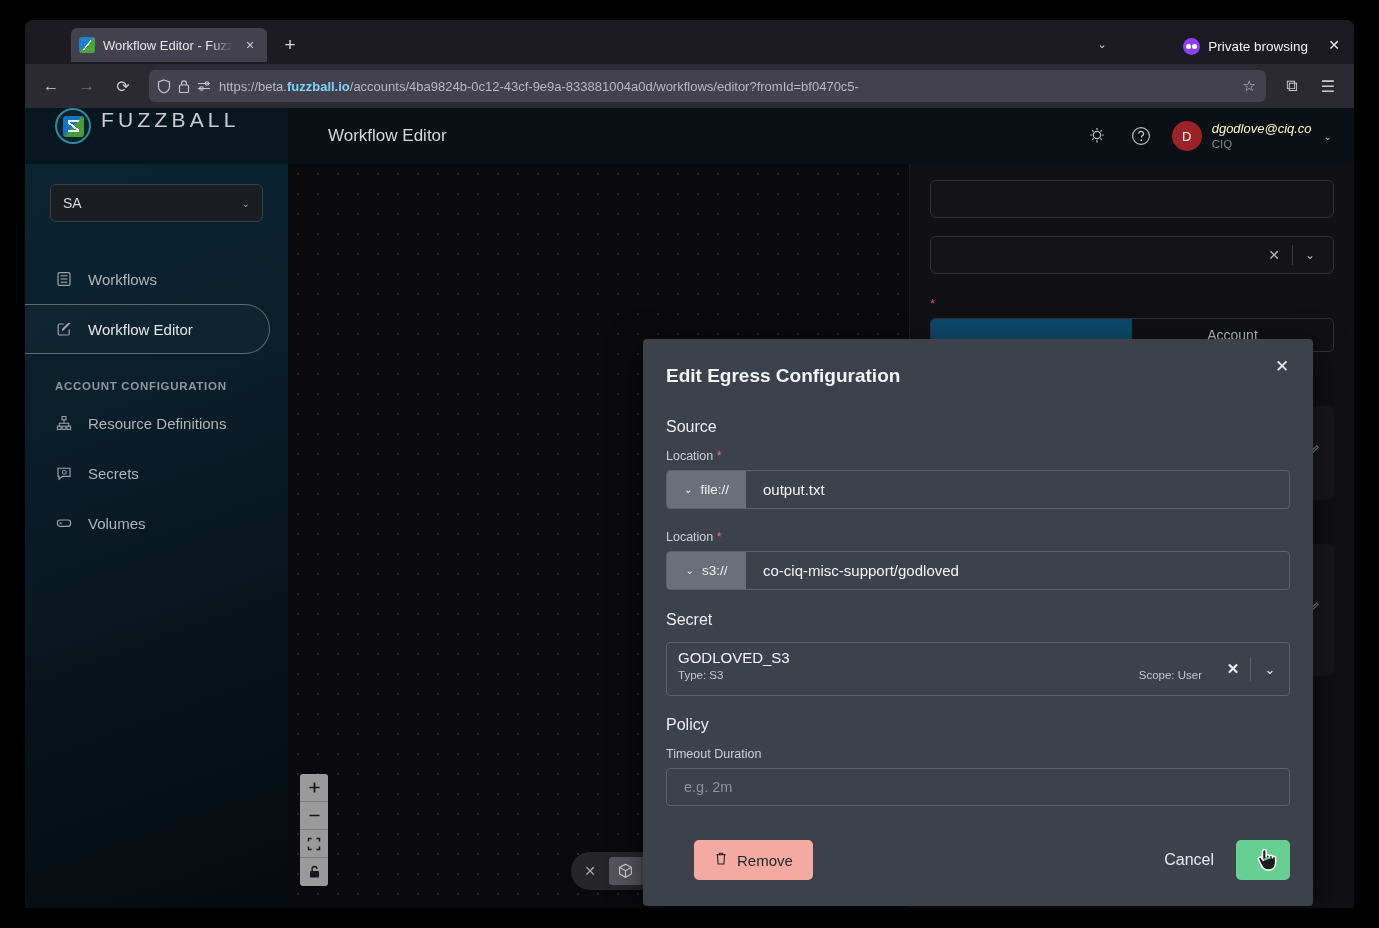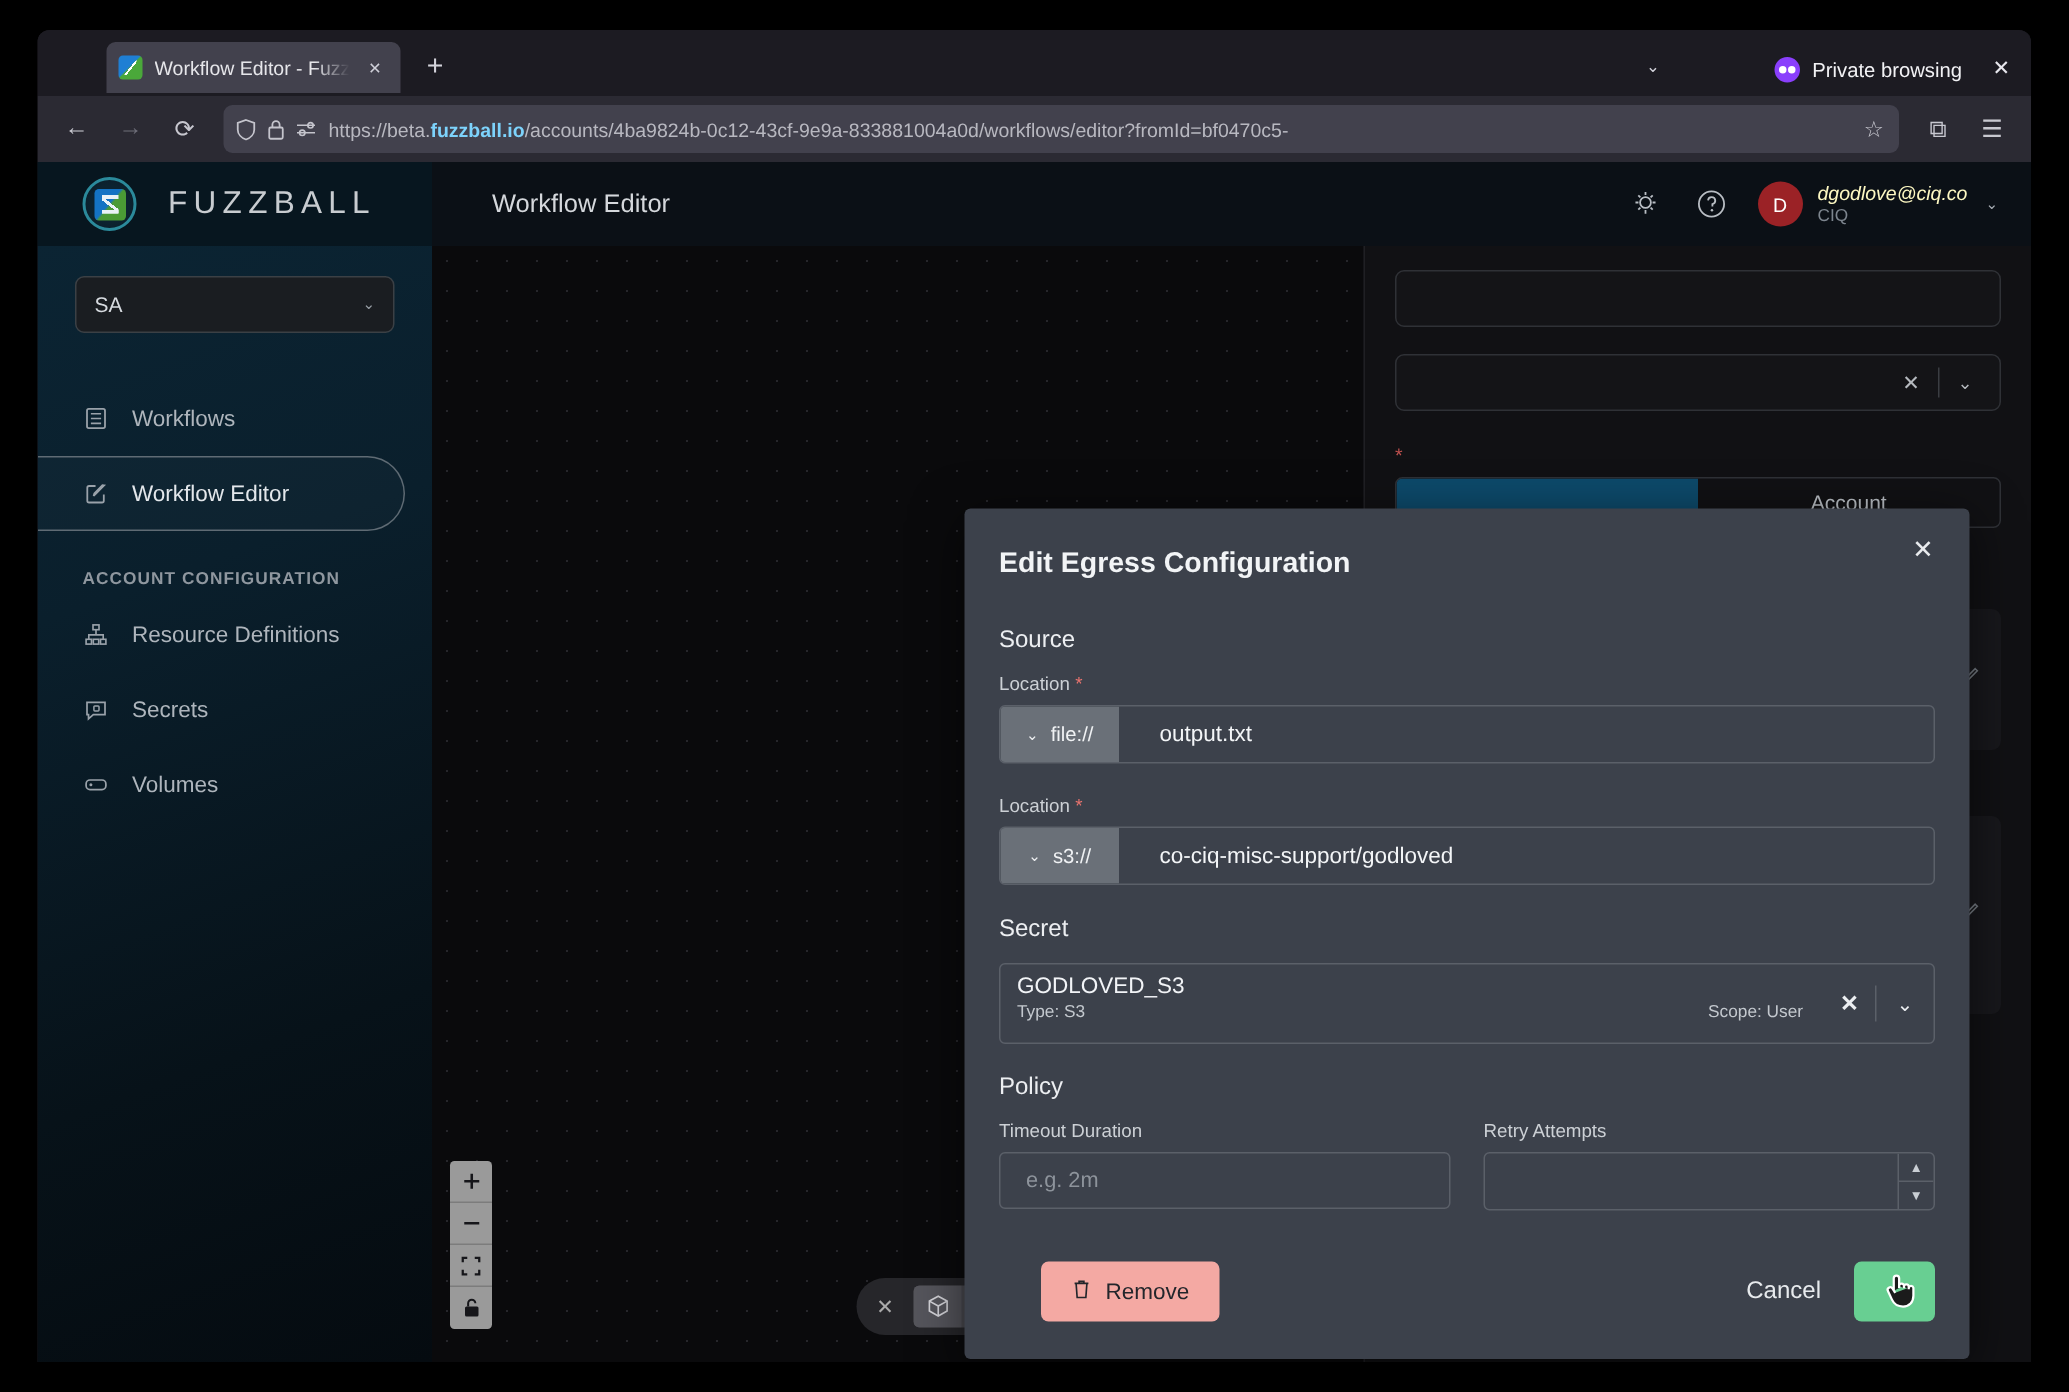--- a/index.html
+++ b/index.html
@@ -116,22 +116,22 @@
   .app {
     position: absolute; left: 0; top: 88px;
     width: 1329px; height: 800px;
     background: #0d0d10;
   }
   .app-header {
     height: 56px; display: flex; align-items: stretch;
     background: #07141f;
   }
   .brand {
-    width: 263px; display: flex; align-items: center;
-    gap: 21px; padding-left: 30px;
+    width: 263px; display: flex; 
+    gap: 10px; padding-left: 30px;
     background: #07161f;
   }
   .logo-ring {
     width: 36px; height: 36px; border-radius: 50%;
     border: 2px solid #2b8a9b;
     display: flex; align-items: center; justify-content: center;
     background: radial-gradient(circle, #0c2330 55%, #0a1c27 100%);
   }
   .logo-sq {
     width: 21px; height: 21px; border-radius: 3px;
@@ -353,21 +353,21 @@
     background: #3c414b;
   }
   .proto-sel {
     width: 79px; background: #6a7078; display: flex;
     align-items: center; justify-content: center; gap: 8px;
     font-size: 13.5px; color: #f0f2f4;
   }
   .proto-sel .c { font-size: 10px; }
   .proto-val {
     flex: 1; display: flex; align-items: center;
-    padding-left: 27px; font-size: 15px; color: #f3f5f7;
+    padding-left: 17px; font-size: 15px; color: #f3f5f7;
   }
   .secret-box {
     height: 54px; border: 1px solid #5b6069; border-radius: 4px;
     display: flex; align-items: stretch; margin-bottom: 20px;
   }
   .secret-main {
     flex: 1; padding: 6px 0 0 11px; position: relative;
   }
   .secret-name { font-size: 15px; color: #f2f4f7; }
   .secret-sub {
@@ -731,30 +731,20 @@
             <span class="secret-div"></span>
             <span class="secret-chev">⌄</span>
           </div>
 
           <div class="sec-title">Policy</div>
           <div class="policy-row">
             <div class="policy-col">
               <div class="field-label">Timeout Duration</div>
               <div class="policy-input">e.g. 2m</div>
             </div>
-            <div class="policy-col">
-              <div class="field-label">Retry Attempts</div>
-              <div class="spin-wrap">
-                <span class="spin-field"></span>
-                <span class="spin-btns">
-                  <span class="spin-b">▲</span>
-                  <span class="spin-b">▼</span>
-                </span>
-              </div>
-            </div>
           </div>
 
           <div class="modal-footer">
             <button class="btn-remove">
               <span>
                 <svg width="14" height="15" viewBox="0 0 14 15">
                     <path d="M2.4 3.6h9.2M5.4 3.6V2.2h3.2v1.4M3.4 3.6l.7 9.4h5.8l.7-9.4" fill="none" stroke="currentColor" stroke-width="1.1"></path>
                   </svg>
               </span>
               <span>Remove</span>

